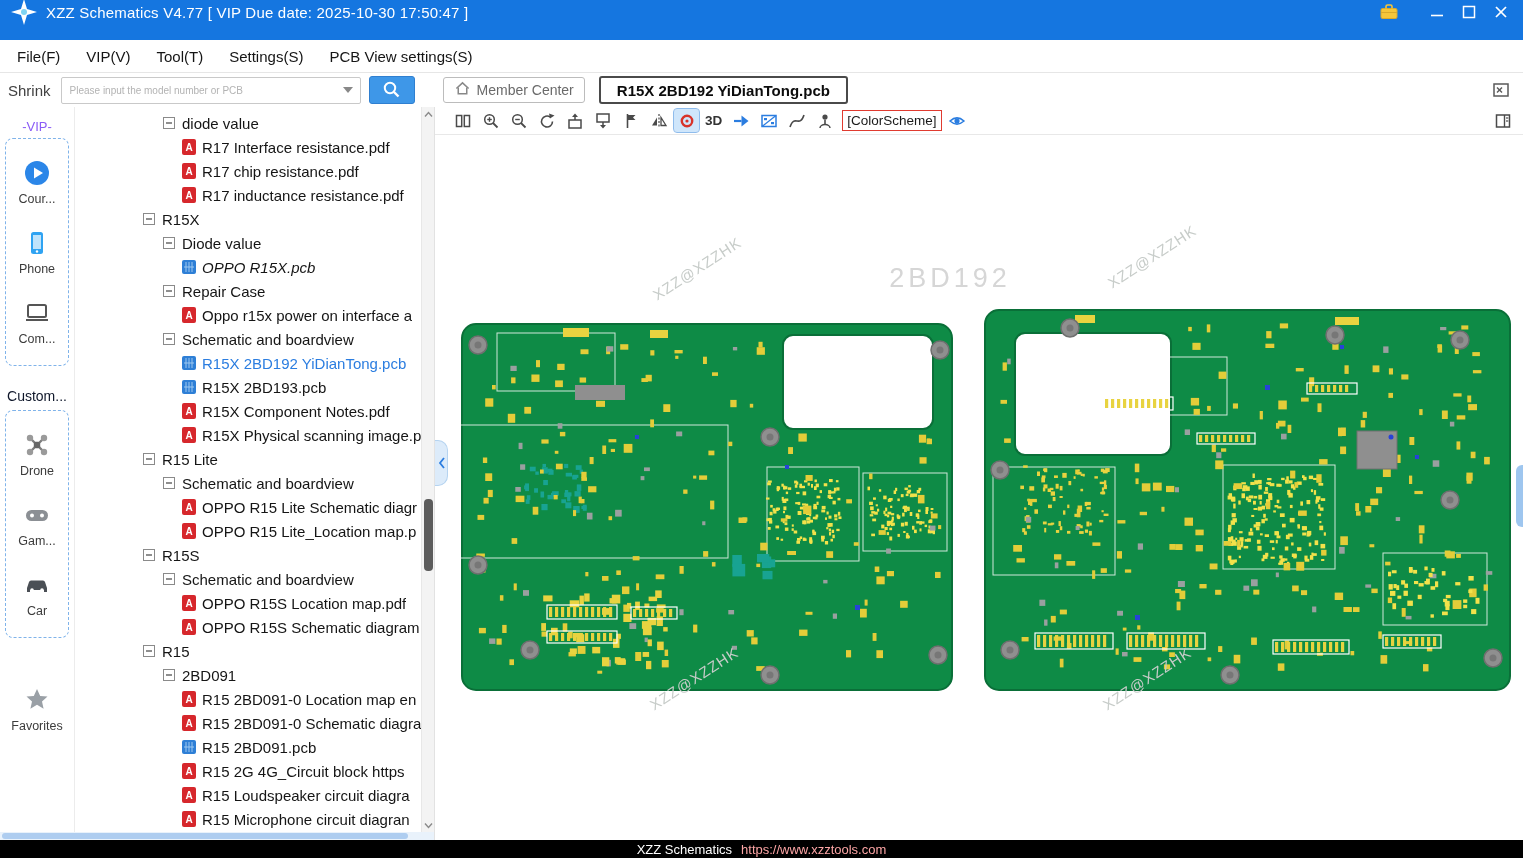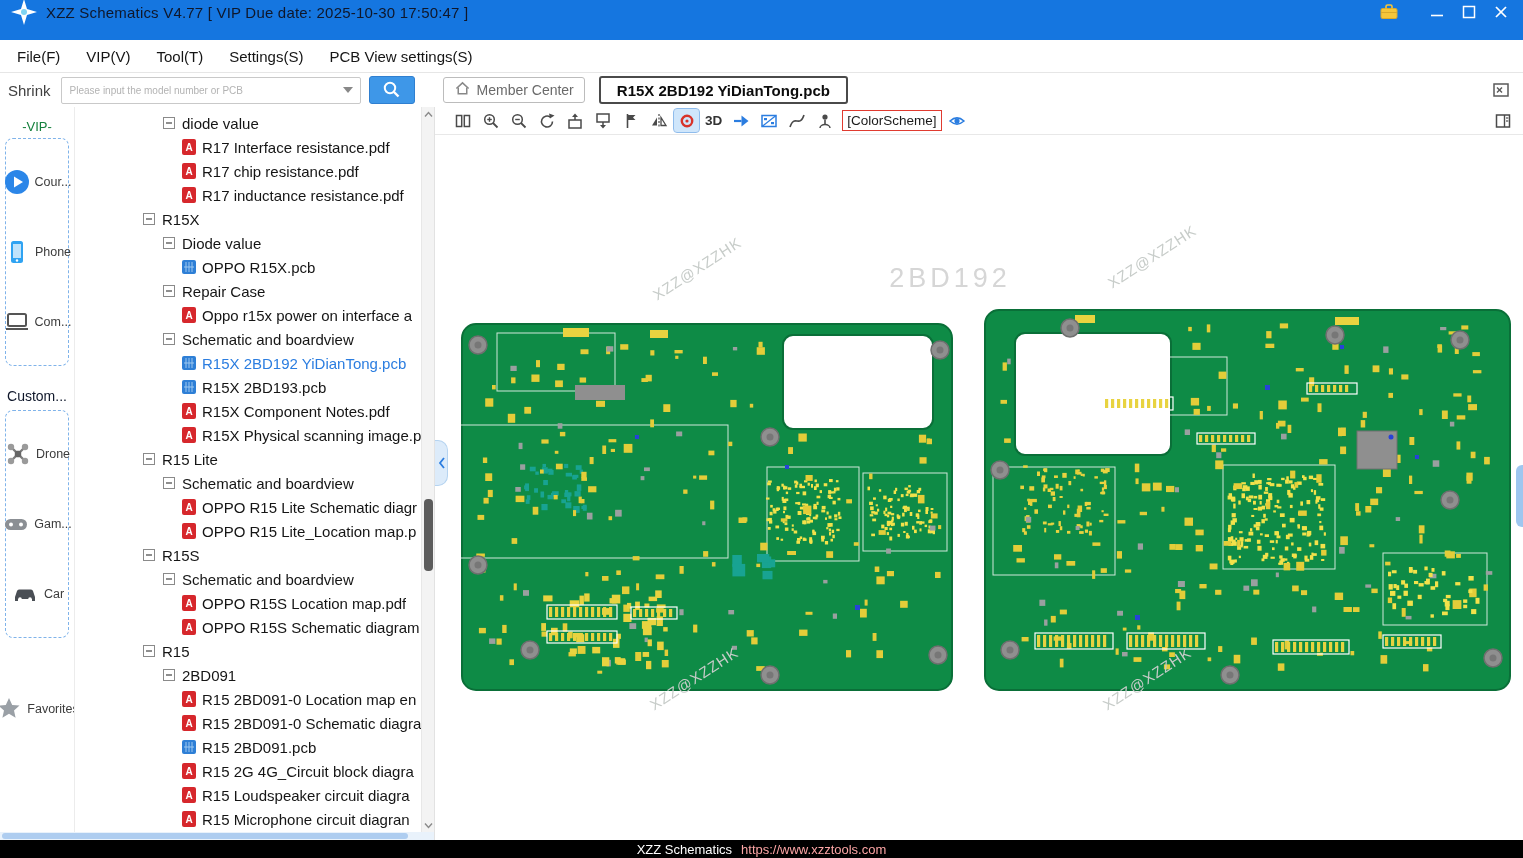--- a/index.html
+++ b/index.html
@@ -1,20 +1,20 @@
 <!DOCTYPE html>
 <html><head>
 <meta charset="utf-8">
 <style>
   *{margin:0;padding:0;box-sizing:border-box;font-family:"Liberation Sans","DejaVu Sans",sans-serif;}
   html,body{width:1523px;height:858px;overflow:hidden;background:#fff;}
   .window{width:1523px;height:858px;display:flex;flex-direction:column;}
 
   
-  .titlebar{height:40px;background:#1576e0;display:flex;align-items:center;color:#0f172a;padding:0 6px 16px 10px;flex:none;}
+  .titlebar{height:40px;background:#1576e0;display:flex;align-items:center;color:#ffffff;padding:0 6px 16px 10px;flex:none;}
   .logo{width:28px;height:28px;display:flex;align-items:center;justify-content:center;margin-right:8px;}
   .title{font-size:15px;letter-spacing:.2px;}
   .spacer{flex:1;}
   .tb-ico,.tb-btn{width:32px;height:30px;display:flex;align-items:center;justify-content:center;}
   .tb-ico{margin-right:16px;}
 
   
   .menubar{height:33px;background:#fff;display:flex;align-items:center;padding:0 4px;border-bottom:1px solid #e6e6e6;flex:none;}
   .menu-item{font-size:15px;color:#151515;padding:0 13px;height:100%;display:flex;align-items:center;cursor:default;}
 
@@ -30,23 +30,23 @@
   .doc-tab{margin-left:6px;height:28px;border:2px solid #4a4a4a;border-radius:3px;padding:0 16px;display:flex;align-items:center;font-weight:bold;font-size:15px;color:#0c0c0c;background:#fff;}
   .close-doc{width:24px;height:22px;display:flex;align-items:center;justify-content:center;}
 
   
   .main{flex:1;display:flex;min-height:0;}
   .left-panel{width:435px;flex:none;display:flex;flex-direction:column;border-right:1px solid #e2e2e2;}
   .left-row{flex:1;display:flex;min-height:0;}
 
   
   .vip-sidebar{width:75px;flex:none;border-right:1px solid #ececec;padding:6px 4px;display:flex;flex-direction:column;align-items:stretch;background:#fff;overflow:hidden;}
-  .vip-label{color:#15803d;font-size:13px;text-align:center;margin:6px 0 2px;}
+  .vip-label{color:#8b5cf6;font-size:13px;text-align:center;margin:6px 0 2px;}
   .vip-group{border:1px dashed #7fb3ea;border-radius:8px;padding:8px 0;display:flex;flex-direction:column;align-items:center;margin:2px 1px;}
-  .vip-item{height:70px;display:flex;align-items:center;justify-content:center;gap:4px;width:100%;cursor:pointer;}
+  .vip-item{height:70px;display:flex;flex-direction:column;align-items:center;justify-content:center;gap:4px;width:100%;cursor:pointer;}
   .vip-item .vicon{width:30px;height:30px;display:flex;align-items:center;justify-content:center;}
   .vip-item .vlabel{font-size:12.5px;color:#3c3c3c;white-space:nowrap;}
   .custom-label{color:#0f172a;font-size:14px;text-align:center;margin:20px 0 4px;}
   .fav-item{margin-top:34px;}
 
   
   .tree-panel{flex:1;position:relative;background:#fff;min-width:0;overflow:hidden;}
   .tree{position:absolute;inset:0;right:13px;padding-top:4px;overflow:hidden;}
   .tree-row{height:24px;display:flex;align-items:center;gap:5px;font-size:15px;white-space:nowrap;color:#151515;cursor:pointer;}
   .tree-row.sel .tlabel{color:#2b7de0;}
@@ -283,21 +283,21 @@
               </div>
               <div class="tree-row" style="padding-left: 86px;">
                 <span class="ticon">
                   <svg width="12" height="12" viewBox="0 0 12 12">
                     <rect x="0.5" y="0.5" width="11" height="11" fill="#fff" stroke="#8a8a8a"></rect>
                     <line x1="3" y1="6" x2="9" y2="6" stroke="#444" stroke-width="1.2"></line>
                   </svg>
                 </span>
                 <span class="tlabel">Diode value</span>
               </div>
-              <div class="tree-row" style="padding-left: 106px;">
+              <div class="tree-row" style="padding-left: 106px; font-style: italic;">
                 <span class="ticon">
                   <svg width="14" height="14" viewBox="0 0 14 14">
                     <rect width="14" height="14" rx="2" fill="#2e7fd6"></rect>
                     <line x1="4" y1="2" x2="4" y2="12" stroke="#9cc8f0"></line>
                     <line x1="7" y1="2" x2="7" y2="12" stroke="#9cc8f0"></line>
                     <line x1="10" y1="2" x2="10" y2="12" stroke="#9cc8f0"></line>
                     <line x1="2" y1="7" x2="12" y2="7" stroke="#9cc8f0"></line>
                   </svg>
                 </span>
                 <span class="tlabel">OPPO R15X.pcb</span>
@@ -491,21 +491,21 @@
                 </span>
                 <span class="tlabel">R15 2BD091.pcb</span>
               </div>
               <div class="tree-row" style="padding-left: 106px;">
                 <span class="ticon">
                   <svg width="14" height="16" viewBox="0 0 14 16">
                     <rect width="14" height="16" rx="2" fill="#d6272c"></rect>
                     <text x="7" y="12" font-size="10" fill="#fff" text-anchor="middle" font-family="DejaVu Sans,sans-serif" font-weight="bold">A</text>
                   </svg>
                 </span>
-                <span class="tlabel">R15 2G 4G_Circuit block diagra</span>
+                <span class="tlabel">R15 2G 4G_Circuit block https</span>
               </div>
               <div class="tree-row" style="padding-left: 106px;">
                 <span class="ticon">
                   <svg width="14" height="16" viewBox="0 0 14 16">
                     <rect width="14" height="16" rx="2" fill="#d6272c"></rect>
                     <text x="7" y="12" font-size="10" fill="#fff" text-anchor="middle" font-family="DejaVu Sans,sans-serif" font-weight="bold">A</text>
                   </svg>
                 </span>
                 <span class="tlabel">R15 Loudspeaker circuit diagra</span>
               </div>

